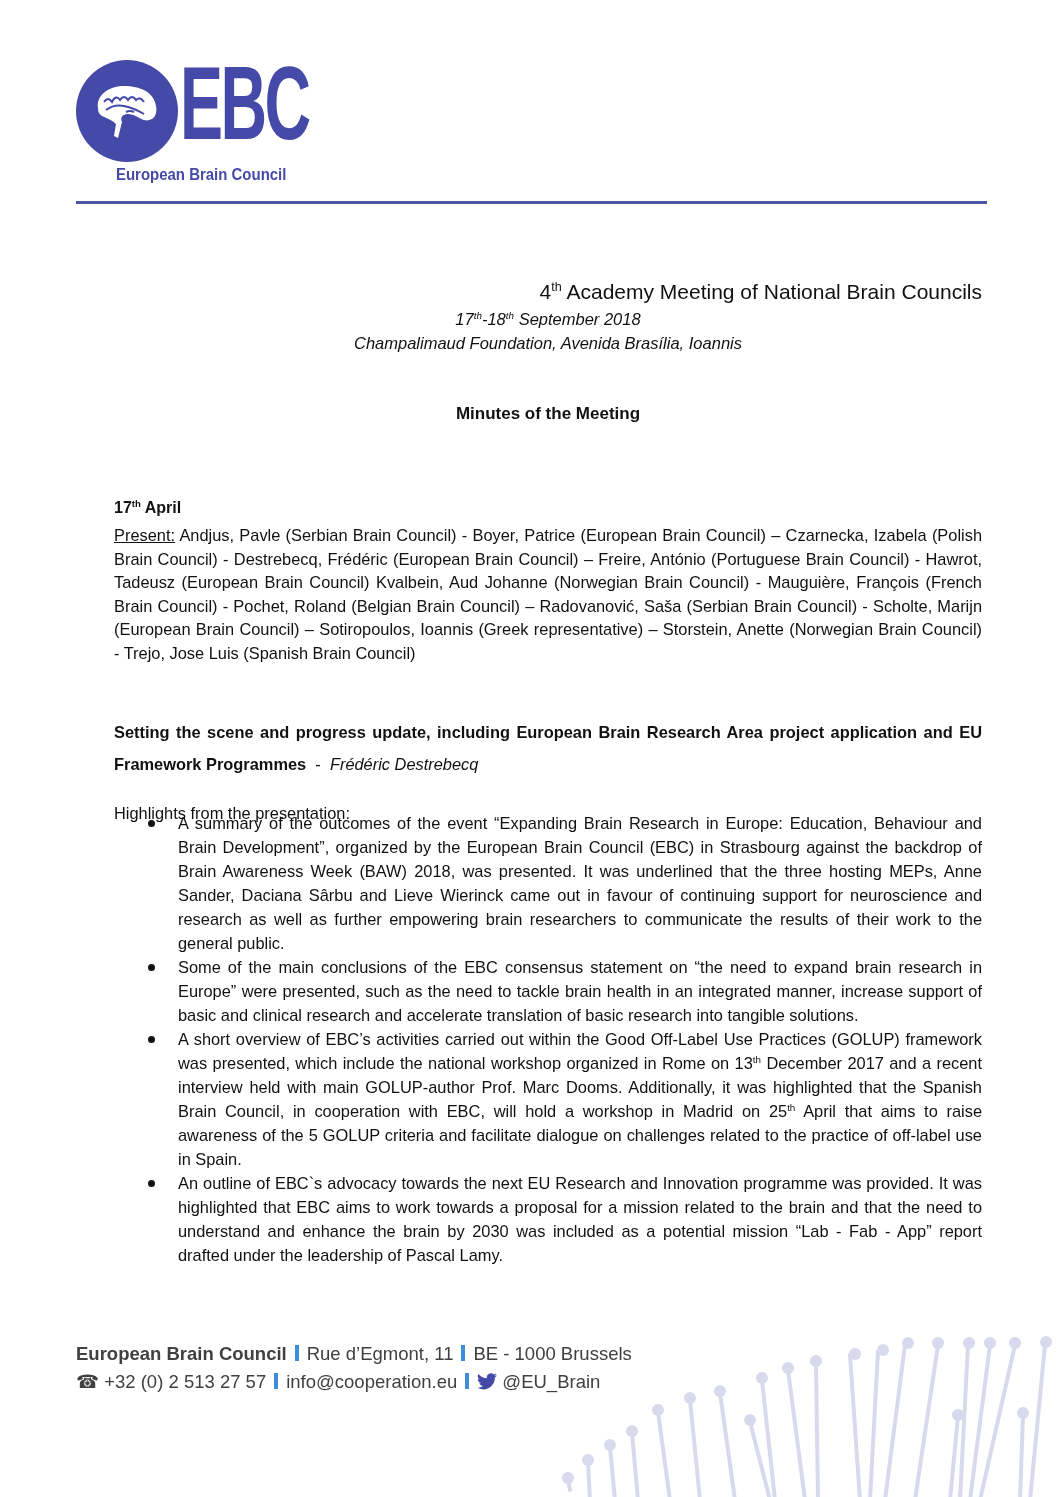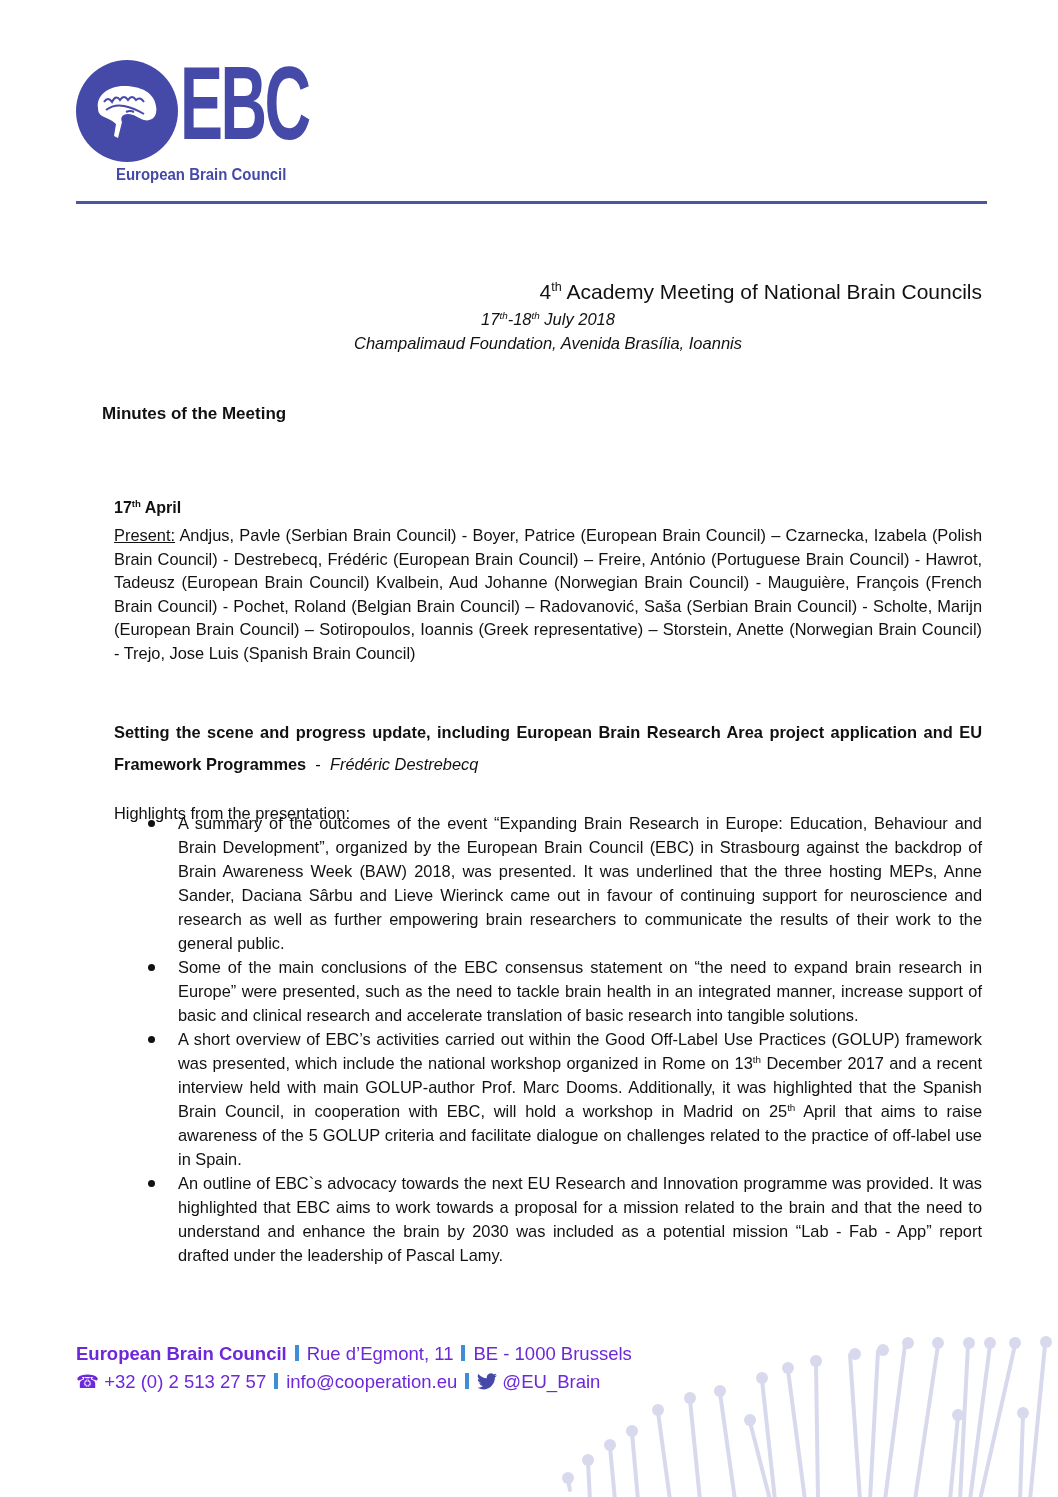--- a/index.html
+++ b/index.html
@@ -11,40 +11,40 @@
   .logo-circle svg { position: absolute; left: 16px; top: 22px; }
   .logo-ebc { position: absolute; left: 104px; top: -4px; font-family: "Liberation Sans", sans-serif;
               font-weight: bold; font-size: 104px; color: #4549a8; letter-spacing: -4px;
               transform: scaleX(0.62); transform-origin: left top; line-height: 1; }
   .logo-sub { position: absolute; left: 40px; top: 110px; font-weight: bold; font-size: 17px;
               color: #4549a8; white-space: nowrap; transform: scaleX(0.88); transform-origin: left top; }
   .header-rule { position: absolute; left: 76px; top: 201px; width: 911px; height: 3px; background: #4b55a3; }
   .title { position: absolute; left: 114px; top: 240px; width: 868px; text-align: right; font-size: 21px; margin-top: 40px; }
   .subtitle { position: absolute; left: 114px; top: 307px; width: 868px; text-align: center;
               font-style: italic; font-size: 16.5px; line-height: 24px; }
-  .minutes { position: absolute; left: 102px; top: 404px; width: 868px; text-align: left;
+  .minutes { position: absolute; left: 114px; top: 404px; width: 868px; text-align: center;
              font-weight: bold; font-size: 17px; }
   sup { font-size: 0.6em; line-height: 0; vertical-align: 0.6em; }
   .day { position: absolute; left: 114px; top: 478px; font-weight: bold; font-size: 16px; margin-top: 21px; }
   .present { position: absolute; left: 114px; top: 524px; width: 868px; text-align: justify;
              font-size: 16.4px; line-height: 23.6px; }
   .present u { }
   .section { position: absolute; left: 114px; top: 716px; width: 868px; font-size: 16.4px;
              line-height: 32px; text-align: justify; }
   .section b { font-weight: bold; }
   .section i { font-style: italic; }
   .highlights { position: absolute; left: 114px; top: 788px; font-size: 16.4px; margin-top: 16px; }
   .bullets { position: absolute; left: 114px; top: 811px; width: 868px; margin: 0; padding: 0;
              list-style: none; font-size: 16.4px; line-height: 24px; }
   .bullets li { position: relative; padding-left: 64px; text-align: justify; }
   .bullets li .dot { position: absolute; left: 34px; top: 9px; width: 7px; height: 7px;
                      border-radius: 50%; background: #111; }
 
   .footer { position: absolute; left: 76px; top: 1340px; font-size: 18.5px; line-height: 28px;
-            color: #6d28d9; white-space: nowrap; }
+            color: #404040; white-space: nowrap; }
   .footer .org { font-weight: bold; }
   .footer .sep { display: inline-block; width: 4px; height: 16px; background: #3d8ed6;
                  margin: 0 8px; vertical-align: -1px; }
   .footer .phone-icon, .footer .bird-icon { display: inline-block; }
   .deco { position: absolute; left: 560px; top: 1330px; }
 </style>
 </head>
 <body>
 
 <div class="logo">
@@ -57,21 +57,21 @@
     </svg>
   </div>
   <div class="logo-ebc">EBC</div>
   <div class="logo-sub">European Brain Council</div>
 </div>
 <div class="header-rule"></div>
 
 <div class="title"><span>4</span><sup>th</sup><span> Academy Meeting of National Brain Councils</span></div>
 
 <div class="subtitle">
-  <div><span>17</span><sup>th</sup><span>-18</span><sup>th</sup><span> July 2018</span></div>
+  <div><span>17</span><sup>th</sup><span>-18</span><sup>th</sup><span> September 2018</span></div>
   <div>Champalimaud Foundation, Avenida Brasília, Ioannis</div>
 </div>
 
 <div class="minutes">Minutes of the Meeting</div>
 
 <div class="day"><span>17</span><sup>th</sup><span> April</span></div>
 
 <div class="present"><u>Present:</u><span> Andjus, Pavle (Serbian Brain Council) - Boyer, Patrice (European Brain Council) – Czarnecka, Izabela (Polish Brain Council) - Destrebecq, Frédéric (European Brain Council) – Freire, António (Portuguese Brain Council) - Hawrot, Tadeusz (European Brain Council) Kvalbein, Aud Johanne (Norwegian Brain Council) - Mauguière, François (French Brain Council) - Pochet, Roland (Belgian Brain Council) – Radovanović, Saša (Serbian Brain Council) - Scholte, Marijn (European Brain Council) – Sotiropoulos, Ioannis (Greek representative) – Storstein, Anette (Norwegian Brain Council) - Trejo, Jose Luis (Spanish Brain Council)</span></div>
 
 <div class="section"><b>Setting the scene and progress update, including European Brain Research Area project application and EU Framework Programmes</b><span style="white-space:pre">  -  </span><i>Frédéric Destrebecq</i></div>

